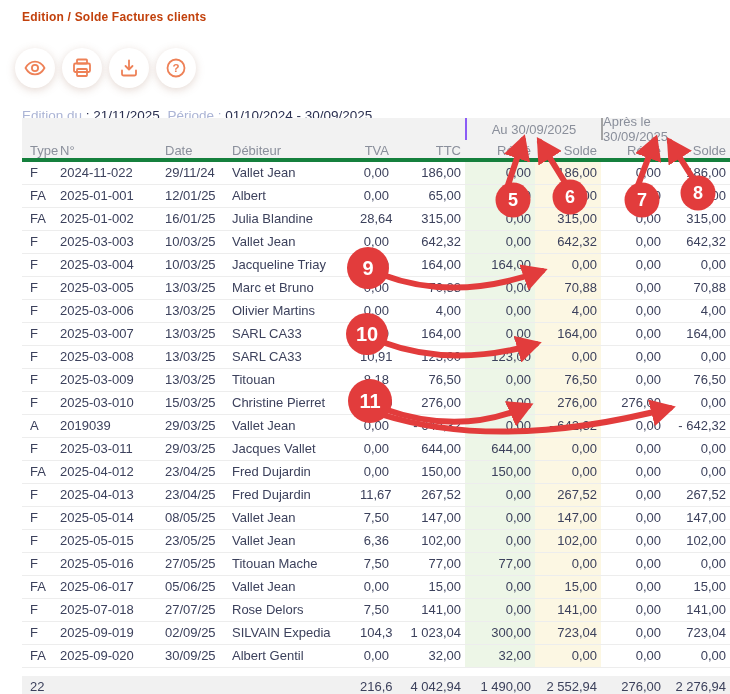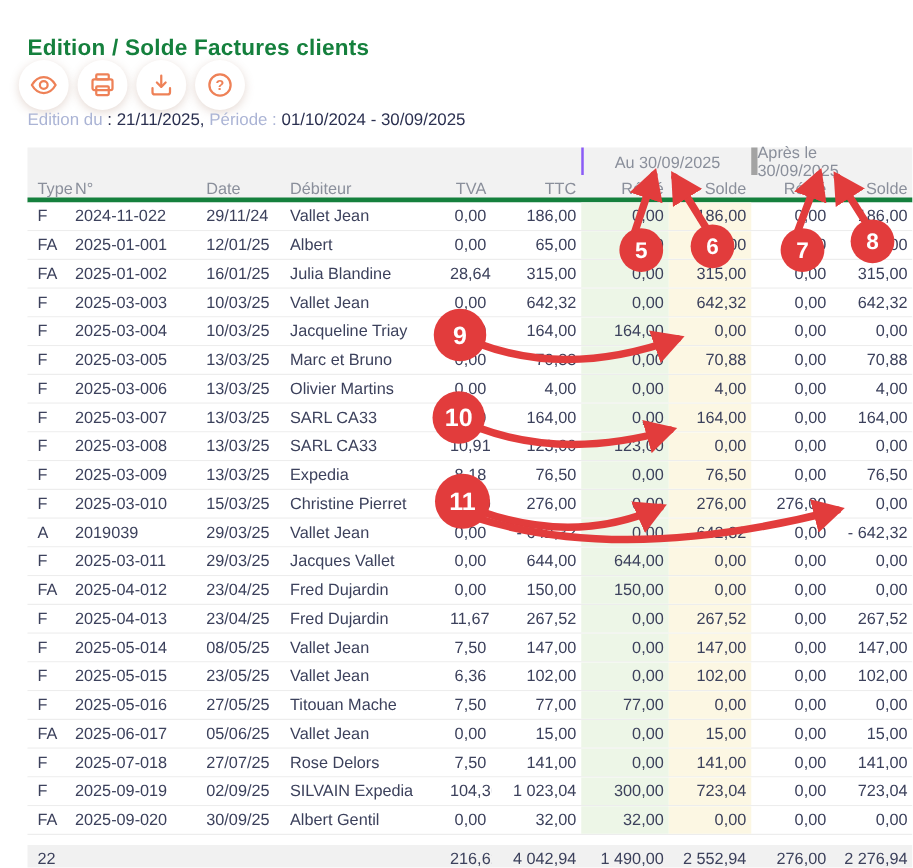--- a/index.html
+++ b/index.html
@@ -3,38 +3,38 @@
 <meta charset="utf-8">
 <style>
   html,body{margin:0;padding:0;}
   body{
     width:730px;height:694px;position:relative;overflow:hidden;
     background:#ffffff;color:#3c415c;
     font-family:"Liberation Sans",sans-serif;
   }
   .title{
     position:absolute;left:22px;top:10px;
-    font-size:18px;font-weight:700;color:#15803d;letter-spacing:.2px;margin-top:18px;
+    font-size:12px;font-weight:700;color:#c2410c;letter-spacing:.2px;
   }
   .toolbar{position:absolute;left:15px;top:48px;display:flex;gap:7px;}
   .icon-btn{
     width:40px;height:40px;border-radius:50%;background:#fff;border:none;
     box-shadow:0 2px 8px rgba(170,130,110,.30);
     display:flex;align-items:center;justify-content:center;cursor:pointer;padding:0;
   }
   .icon-btn svg{display:block;}
-  .meta{position:absolute;left:22px;top:88px;font-size:13.5px;white-space:nowrap;}
+  .meta{position:absolute;left:22px;top:108px;font-size:13.5px;white-space:nowrap;}
   .meta .lbl{color:#abb4d5;}
   .meta .val{color:#2b3050;}
 
   .tbl{position:absolute;left:22px;top:118px;width:708px;font-size:13px;}
   .grow{display:flex;height:22px;background:#f2f2f2;color:#8a8f9b;align-items:center;box-sizing:border-box;}
   .g-spacer{width:443px;height:100%;}
   .g-au{width:136px;height:100%;display:flex;align-items:center;justify-content:center;border-left:2px solid #8b5cf6;box-sizing:border-box;}
-  .g-apres{width:113px;height:100%;display:flex;align-items:center;justify-content:center;border-left:5px solid #a3a3a3;box-sizing:border-box;}
+  .g-apres{width:113px;height:100%;display:flex;align-items:center;justify-content:center;border-left:2px solid #a3a3a3;box-sizing:border-box;}
   .hrow{display:flex;height:22px;background:#f2f2f2;color:#8a8f9b;align-items:center;border-bottom:4px solid #15803d;box-sizing:border-box;}
   .row{display:flex;height:23px;border-bottom:1px solid #ededed;box-sizing:border-box;background:#fff;}
   .frow{display:flex;height:23px;background:#f1f1f1;margin-top:8px;}
   .row > div,.hrow > div,.frow > div{
     height:100%;line-height:22px;box-sizing:border-box;white-space:nowrap;overflow:hidden;flex:none;
   }
   .c0{width:38px;padding-left:8px;}
   .c1{width:105px;}
   .c2{width:67px;}
   .c3{width:128px;}
@@ -226,21 +226,21 @@
         <div class="c5 num">123,00</div>
         <div class="c6 num">123,00</div>
         <div class="c7 num">0,00</div>
         <div class="c8 num">0,00</div>
         <div class="c9 num">0,00</div>
       </div>
       <div class="row">
         <div class="c0">F</div>
         <div class="c1">2025-03-009</div>
         <div class="c2">13/03/25</div>
-        <div class="c3">Expedia</div>
+        <div class="c3">Titouan</div>
         <div class="c4 num">8,18</div>
         <div class="c5 num">76,50</div>
         <div class="c6 num">0,00</div>
         <div class="c7 num">76,50</div>
         <div class="c8 num">0,00</div>
         <div class="c9 num">76,50</div>
       </div>
       <div class="row">
         <div class="c0">F</div>
         <div class="c1">2025-03-010</div>

